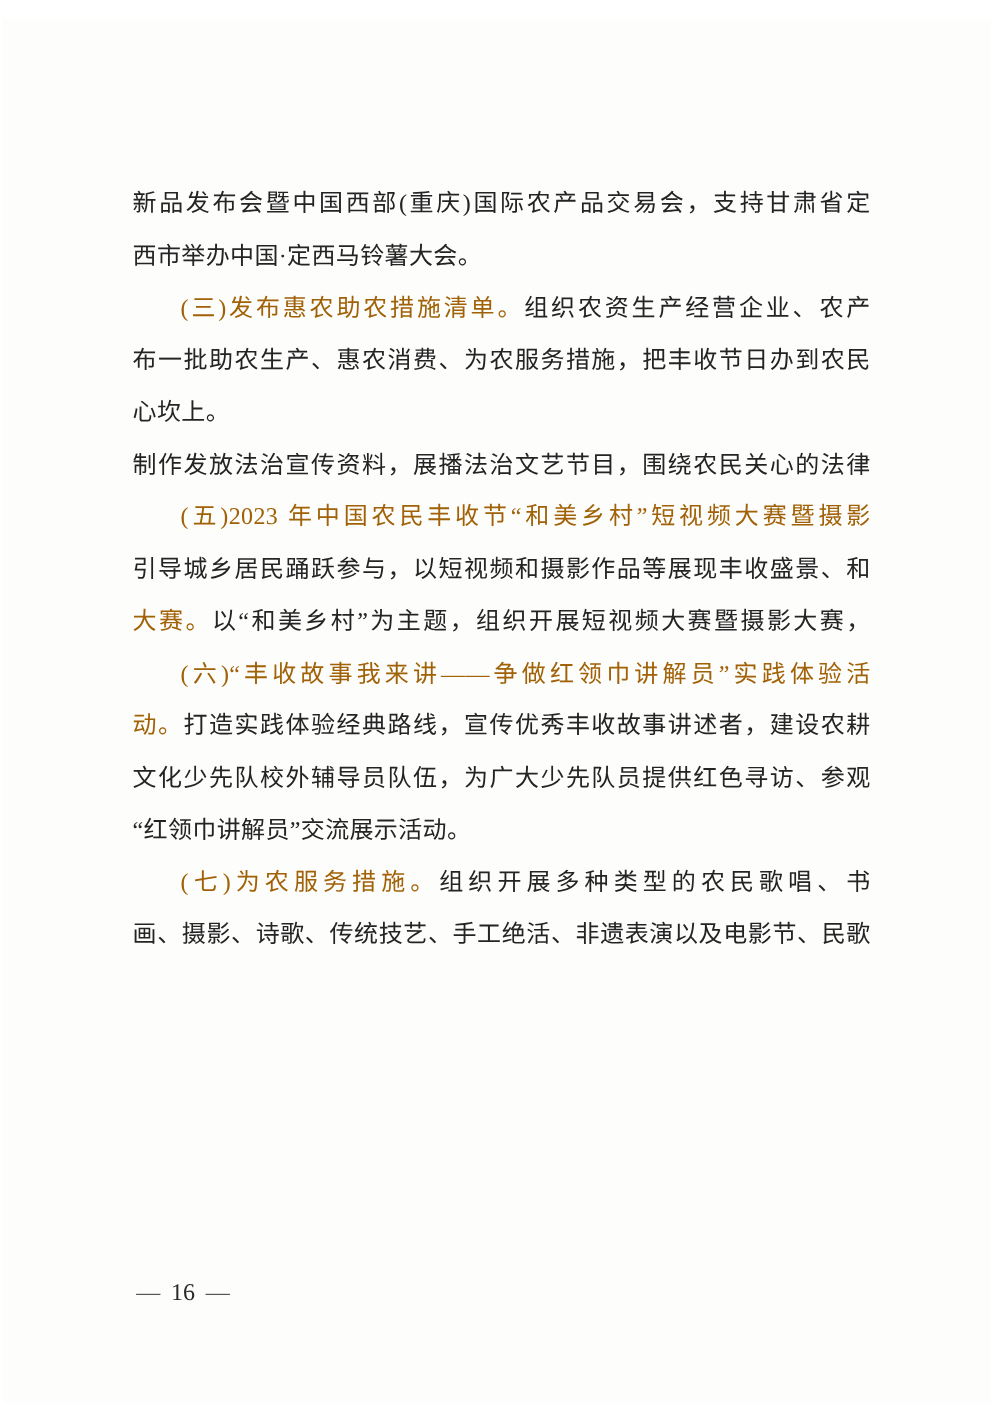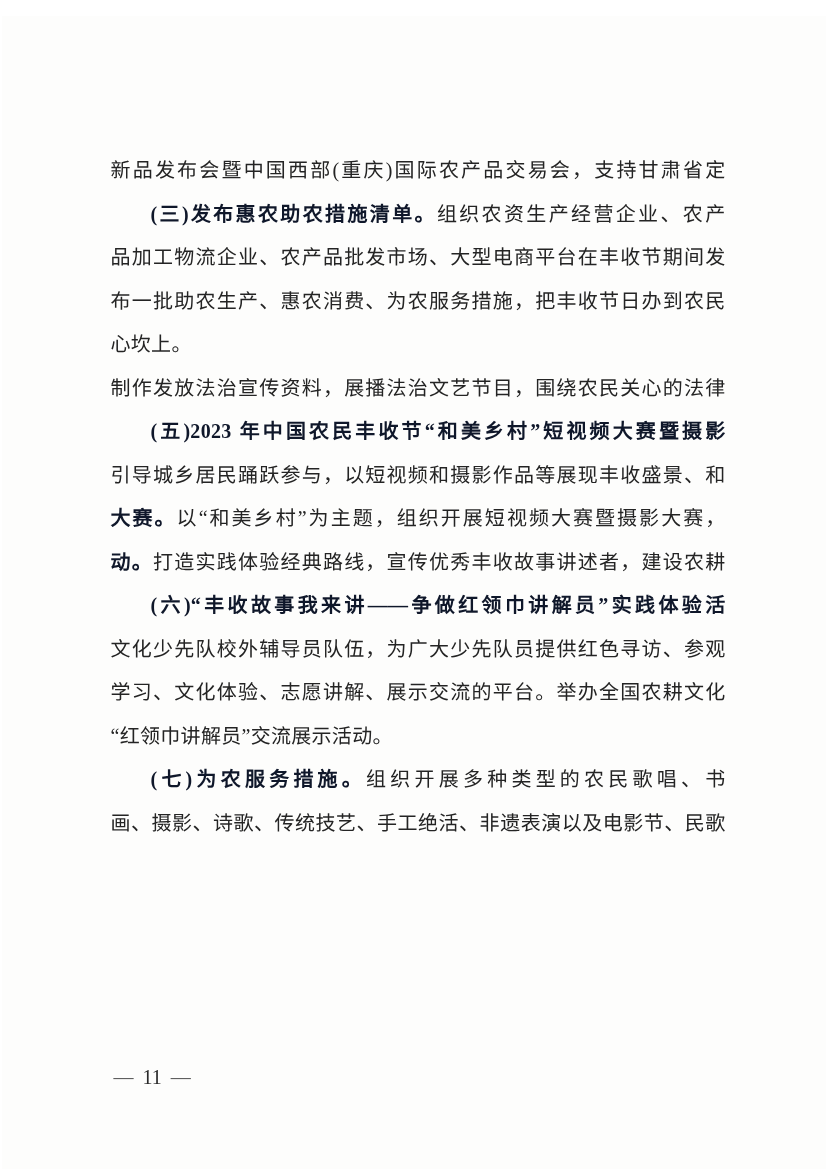--- a/index.html
+++ b/index.html
@@ -30,22 +30,22 @@
     white-space: normal;
   }
   .line.fill {
     text-align-last: justify;
   }
   .line.indent {
     padding-left: 40px;
   }
   .seg { font-weight: normal; }
   .seg.bold {
-    font-weight: 700;
-    color: #0f172a;
+    font-weight: 400;
+    color: #a16207;
   }
   .page-footer {
     position: absolute;
     left: 112px;
     top: 1046px;
     display: flex;
     align-items: center;
     gap: 9px;
     font-size: 20px;
     line-height: 30px;
@@ -53,36 +53,35 @@
   }
   .footer-dash { color: #555; }
 </style>
 </head>
 <body>
 
 <div class="page">
 
   <main class="doc-body" id="doc-body">
       <div class="line fill"><span class="seg">新品发布会暨中国西部(重庆)国际农产品交易会，支持甘肃省定</span></div>
+      <div class="line"><span class="seg">西市举办中国·定西马铃薯大会。</span></div>
       <div class="line indent fill"><span class="seg bold">(三)发布惠农助农措施清单。</span><span class="seg">组织农资生产经营企业、农产</span></div>
-      <div class="line fill"><span class="seg">品加工物流企业、农产品批发市场、大型电商平台在丰收节期间发</span></div>
       <div class="line fill"><span class="seg">布一批助农生产、惠农消费、为农服务措施，把丰收节日办到农民</span></div>
       <div class="line"><span class="seg">心坎上。</span></div>
       <div class="line fill"><span class="seg">制作发放法治宣传资料，展播法治文艺节目，围绕农民关心的法律</span></div>
       <div class="line indent fill"><span class="seg bold">(五)2023 年中国农民丰收节“和美乡村”短视频大赛暨摄影</span></div>
       <div class="line fill"><span class="seg">引导城乡居民踊跃参与，以短视频和摄影作品等展现丰收盛景、和</span></div>
       <div class="line fill"><span class="seg bold">大赛。</span><span class="seg">以“和美乡村”为主题，组织开展短视频大赛暨摄影大赛，</span></div>
+      <div class="line indent fill"><span class="seg bold">(六)“丰收故事我来讲——争做红领巾讲解员”实践体验活</span></div>
       <div class="line fill"><span class="seg bold">动。</span><span class="seg">打造实践体验经典路线，宣传优秀丰收故事讲述者，建设农耕</span></div>
-      <div class="line indent fill"><span class="seg bold">(六)“丰收故事我来讲——争做红领巾讲解员”实践体验活</span></div>
       <div class="line fill"><span class="seg">文化少先队校外辅导员队伍，为广大少先队员提供红色寻访、参观</span></div>
-      <div class="line fill"><span class="seg">学习、文化体验、志愿讲解、展示交流的平台。举办全国农耕文化</span></div>
       <div class="line"><span class="seg">“红领巾讲解员”交流展示活动。</span></div>
       <div class="line indent fill"><span class="seg bold">(七)为农服务措施。</span><span class="seg">组织开展多种类型的农民歌唱、书</span></div>
       <div class="line fill"><span class="seg">画、摄影、诗歌、传统技艺、手工绝活、非遗表演以及电影节、民歌</span></div>
     </main>
 
   <footer class="page-footer">
     <span class="footer-dash">—</span>
-    <span class="footer-number">11</span>
+    <span class="footer-number">16</span>
     <span class="footer-dash">—</span>
   </footer>
 
 </div>
 
 </body></html>

